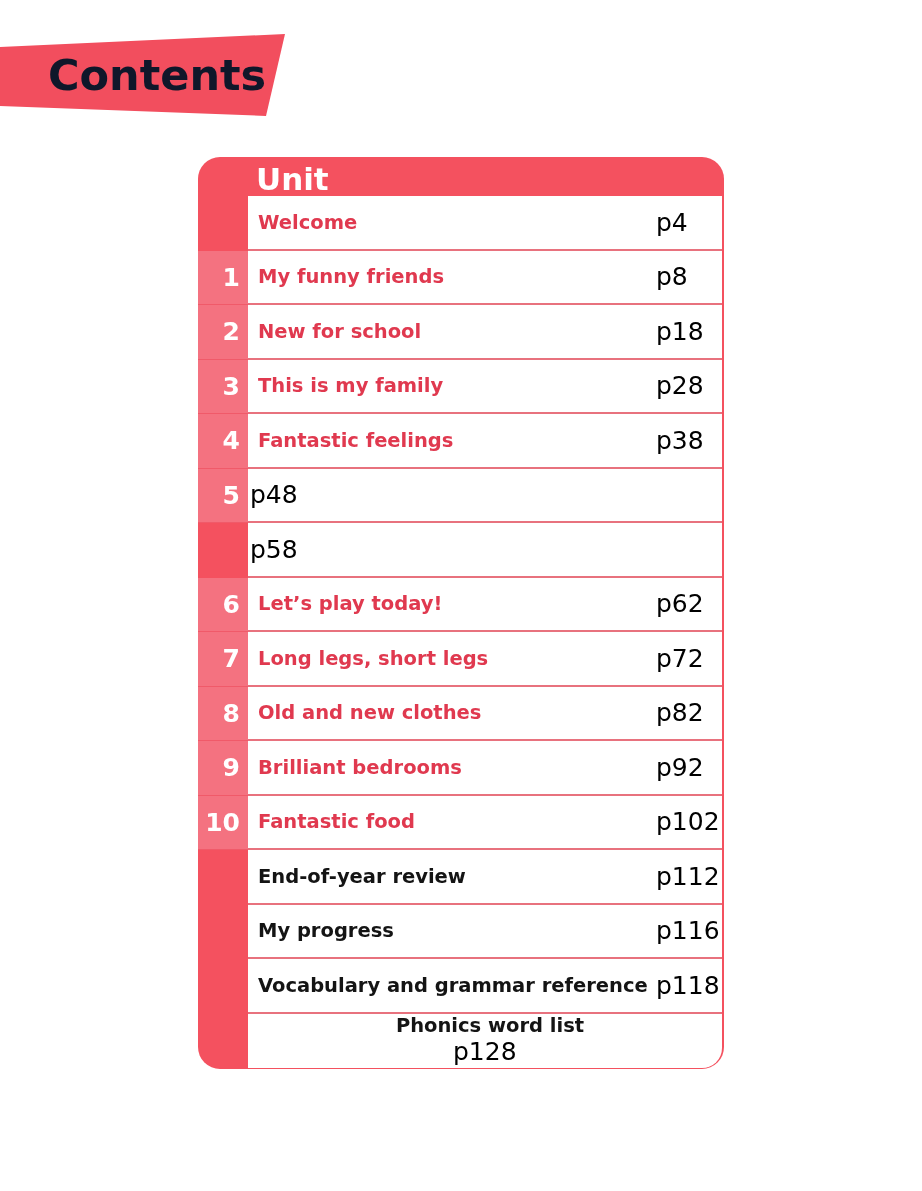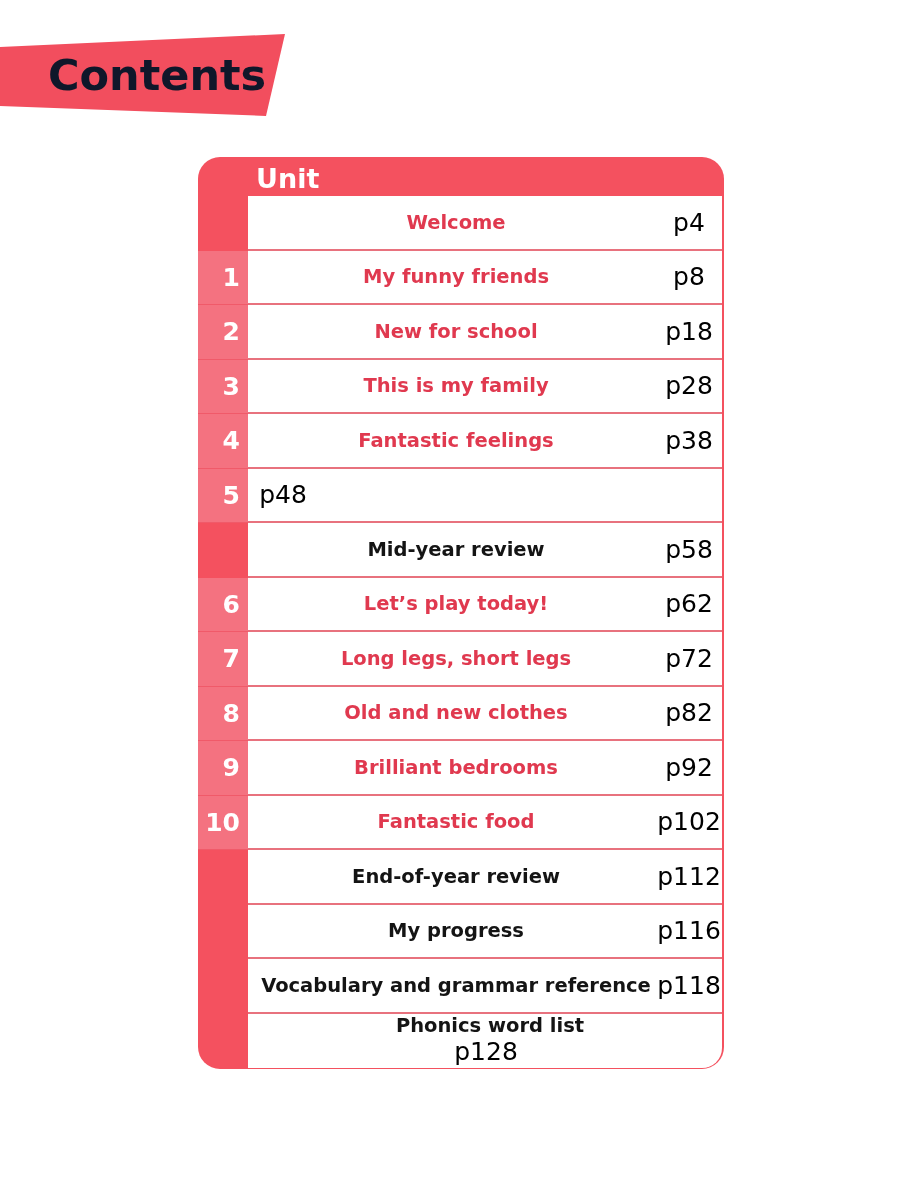--- a/index.html
+++ b/index.html
@@ -43,30 +43,29 @@
       border-radius: 22px;
       background: #f4515f;
       overflow: hidden;
       box-sizing: border-box;
     }
     .toc-header {
       position: absolute;
       left: 58px;
       top: 5px;
       font-weight: bold;
-      font-size: 27px;
+      font-size: 31px;
       color: #ffffff;
       line-height: 34px;
     }
     .rows {
       position: absolute;
       left: 0;
       top: 39px;
       width: 524px;
-      text-align: center;
     }
     .row {
       position: relative;
       height: 54.5px;
       display: flex;
       align-items: stretch;
     }
     .num-cell {
       width: 50px;
       flex: 0 0 50px;
@@ -164,21 +163,20 @@
   </div>
       <div class="row">
     <div class="num-cell has-num">5</div>
     <div class="body-cell">
       <span class="page">p48</span>
     </div>
   </div>
       <div class="row">
     <div class="num-cell"></div>
     <div class="body-cell">
-      <span class="title extra">Mid-year review</span>
       <span class="page">p58</span>
     </div>
   </div>
       <div class="row">
     <div class="num-cell has-num">6</div>
     <div class="body-cell">
       <span class="title unit">Let’s play today!</span>
       <span class="page">p62</span>
     </div>
   </div>

